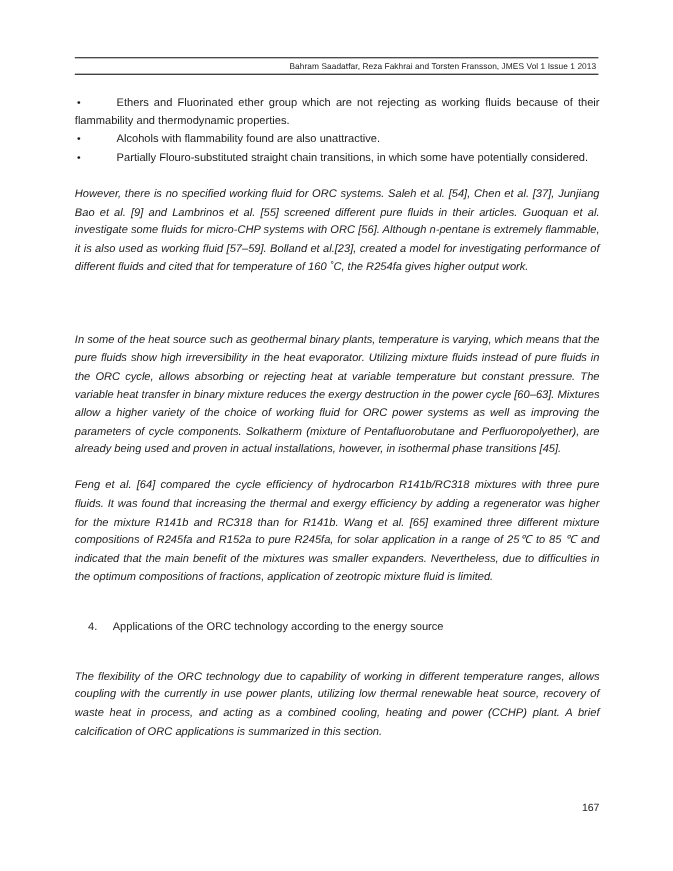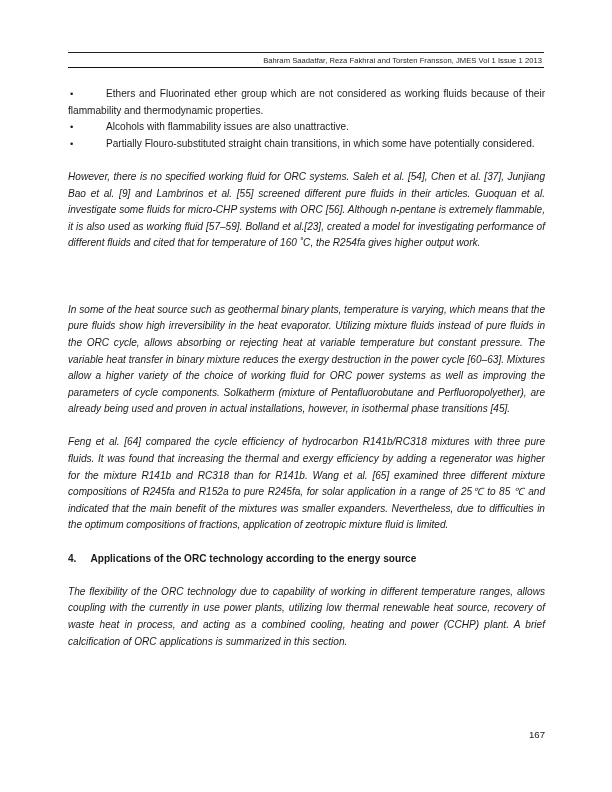--- a/index.html
+++ b/index.html
@@ -105,24 +105,24 @@
     margin: 0;
     font-size: 10.1px;
     line-height: 16.6px;
     font-style: italic;
     font-weight: normal;
     color: #1a1a1a;
   }
 
   
   h2.main-head {
-    margin: 0;
+    margin: 12px;
     font-size: 10.1px;
     line-height: 16.6px;
-    font-weight: bold;
+    font-weight: normal;
     color: #1a1a1a;
     white-space: pre;
   }
 
   
   .footer {
     position: absolute;
     left: 68px;
     top: 728px;
     width: 477px;
@@ -141,25 +141,25 @@
     <div class="rule-thin"></div>
     <div class="header-text">Bahram Saadatfar, Reza Fakhrai and Torsten Fransson, JMES Vol 1 Issue 1 2013</div>
     <div class="rule-thick"></div>
   </div>
 
   <div class="content">
 
     <ul class="bullets">
       <li>
         <span class="blt">•</span>
-        <span class="btxt">Ethers and Fluorinated ether group which are not considered as working fluids because of their flammability and thermodynamic properties.</span>
+        <span class="btxt">Ethers and Fluorinated ether group which are not rejecting as working fluids because of their flammability and thermodynamic properties.</span>
       </li>
       <li>
         <span class="blt">•</span>
-        <span class="btxt">Alcohols with flammability issues are also unattractive.</span>
+        <span class="btxt">Alcohols with flammability found are also unattractive.</span>
       </li>
       <li>
         <span class="blt">•</span>
         <span class="btxt">Partially Flouro-substituted straight chain transitions, in which some have potentially considered.</span>
       </li>
     </ul>
 
     <div class="gap-para"></div>
 
     <p class="para">However, there is no specified working fluid for ORC systems. Saleh et al. [54], Chen et al. [37], Junjiang Bao et al. [9] and Lambrinos et al. [55] screened different pure fluids in their articles. Guoquan et al. investigate some fluids for micro-CHP systems with ORC [56]. Although n-pentane is extremely flammable, it is also used as working fluid [57–59]. Bolland et al.[23], created a model for investigating performance of different fluids and cited that for temperature of 160 ˚C, the R254fa gives higher output work.</p>

